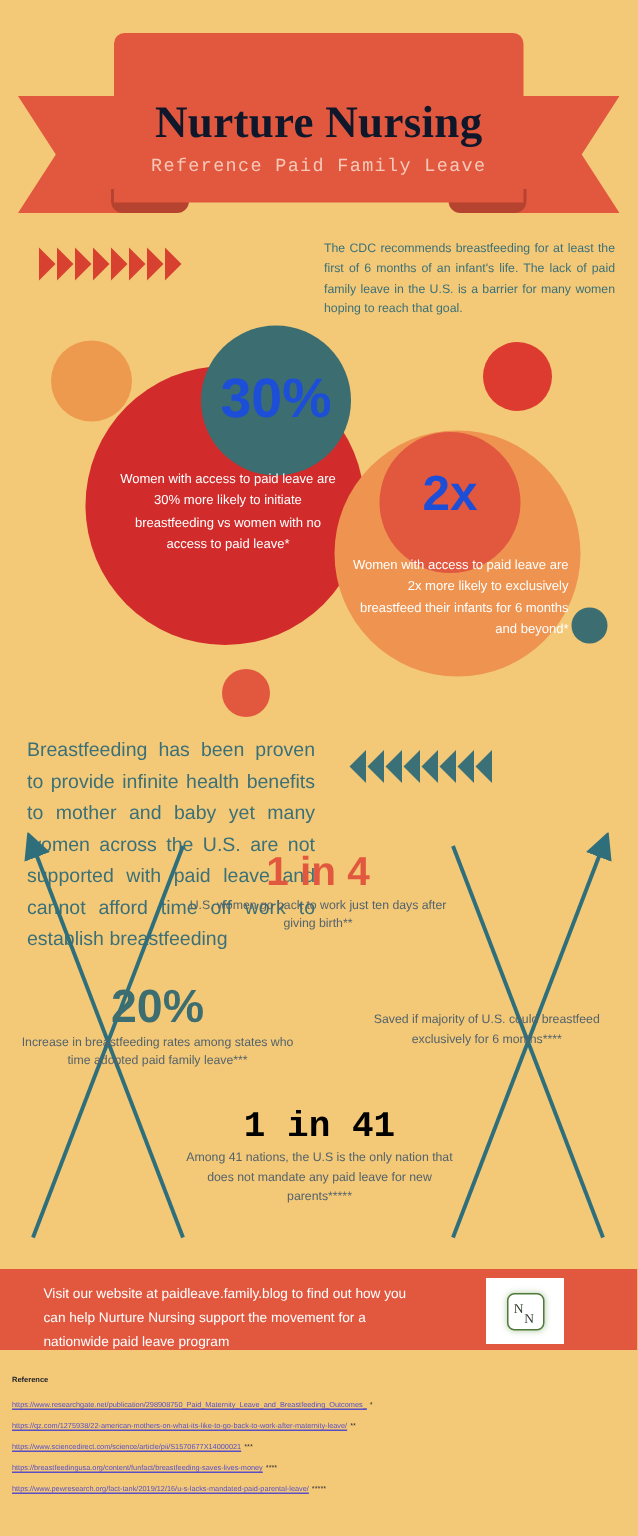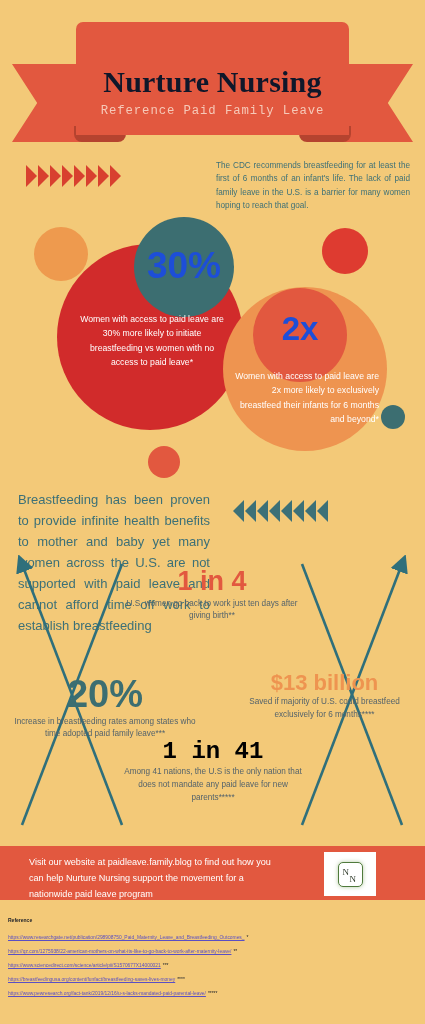--- a/index.html
+++ b/index.html
@@ -146,21 +146,21 @@
     color: #54636B;
     font-size: 8.2px;
     line-height: 1.55;
     padding-top: 2px;
   }
 
   .s-1in4  { left: 122px; top: 568px; width: 180px; }
   .s-1in4 .stat-num { color: #E2583F; font-size: 27px; }
 
   .s-20    { left: 10px;  top: 655px; width: 190px; }
-  .s-20 .stat-num { color: #3C6E71; font-size: 38px; margin-top: 20px; }
+  .s-20 .stat-num { color: #3C6E71; font-size: 31px; }
 
   .s-13b   { left: 232px; top: 672px; width: 185px; }
   .s-13b .stat-num { color: #EE9450; font-size: 22px; }
 
   .s-1in41 { left: 122px; top: 740px; width: 182px; }
   .s-1in41 .stat-num { color: #000000; font-size: 24px; font-family: Liberation Mono, monospace; }
 
   
   .cta-band {
     position: absolute;
@@ -303,21 +303,20 @@
     <div class="stat-num">1 in 4</div>
     <div class="stat-desc">U.S. women go back to work just ten days after giving birth**</div>
   </div>
 
   <div class="stat-block s-20">
     <div class="stat-num">20%</div>
     <div class="stat-desc">Increase in breastfeeding rates among states who time adopted paid family leave***</div>
   </div>
 
   <div class="stat-block s-13b">
-    <div class="stat-num">$13 billion</div>
     <div class="stat-desc">Saved if majority of U.S. could breastfeed exclusively for 6 months****</div>
   </div>
 
   <div class="stat-block s-1in41">
     <div class="stat-num">1 in 41</div>
     <div class="stat-desc">Among 41 nations, the U.S is the only nation that does not mandate any paid leave for new parents*****</div>
   </div>
 
   <div class="cta-band"></div>
   <div class="cta-text">Visit our website at paidleave.family.blog to find out how you can help Nurture Nursing support the movement for a nationwide paid leave program</div>

